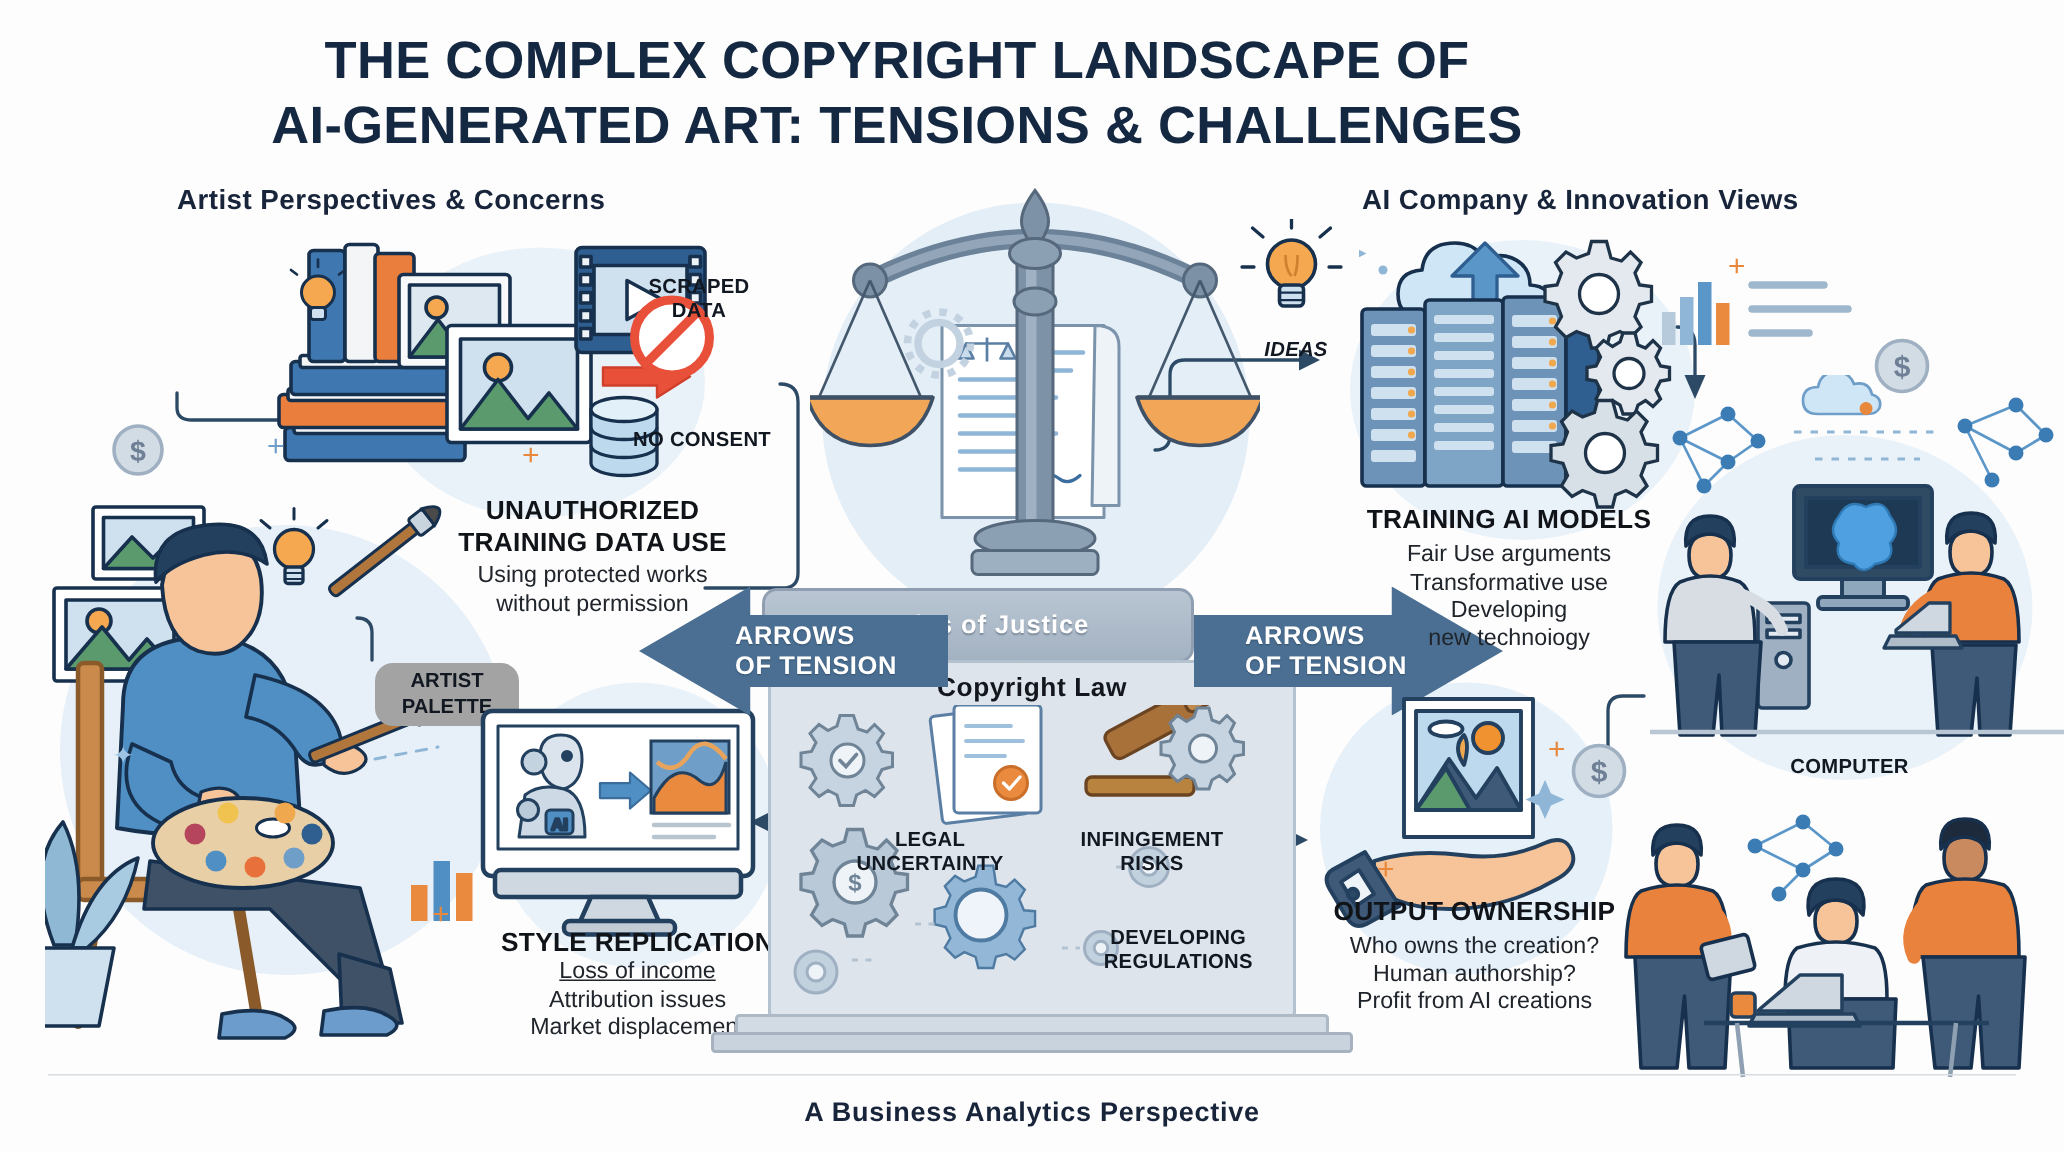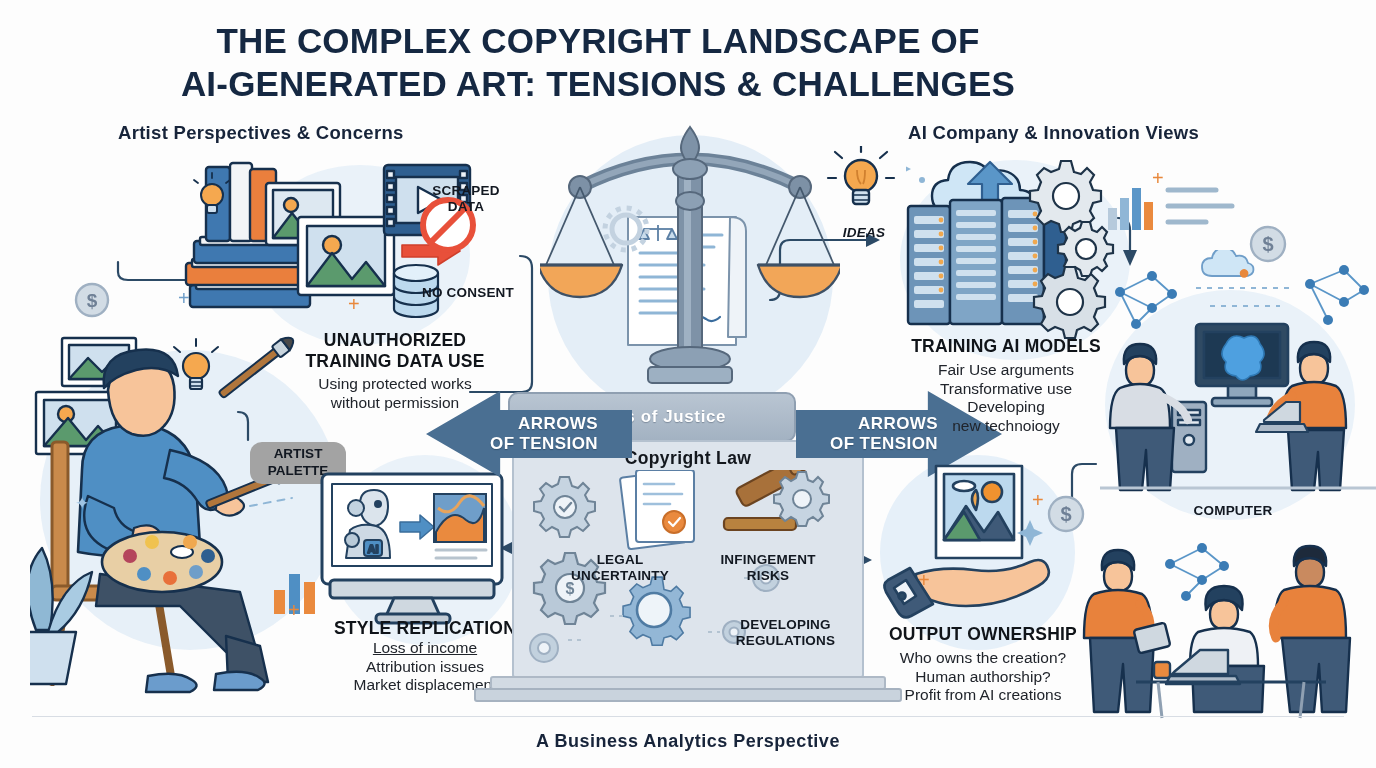--- a/index.html
+++ b/index.html
@@ -105,21 +105,21 @@
     left: -34px; top: 296px; width: 428px; height: 14px;
     background: #c9d3dd; border: 2px solid #a6b2c0; border-radius: 3px;
   }
 
   
   .tension {
     position: absolute; width: 206px; height: 86px;
     background: #4a6f92;
     display: flex; align-items: center; justify-content: center;
     color: #ffffff; font-size: 17px; font-weight: bold; line-height: 1.2;
-    text-align: right; letter-spacing: 0.4px;
+    text-align: left; letter-spacing: 0.4px;
     text-shadow: 0 1px 1px rgba(20,35,55,.4);
   }
   #tension-left {
     left: 426px; top: 391px;
     clip-path: polygon(0% 50%, 36% 0%, 36% 22%, 100% 22%, 100% 78%, 36% 78%, 36% 100%);
     padding-left: 30px;
   }
   #tension-right {
     left: 796px; top: 391px;
     clip-path: polygon(100% 50%, 64% 0%, 64% 22%, 0% 22%, 0% 78%, 64% 78%, 64% 100%);
@@ -801,21 +801,21 @@
       <text x="0" y="7" font-family="Liberation Sans, sans-serif" font-size="20" font-weight="bold" fill="#6f8096" text-anchor="middle">$</text>
     </g>
 
     <g fill="#8fb6d6">
       <path d="M150 58 l4 9 l9 4 l-9 4 l-4 9 l-4 -9 l-9 -4 l9 -4 z"></path>
     </g>
   </svg>
   <div class="plus" style="left:1032px; top:490px;">+</div>
   <div class="plus" style="left:918px; top:570px;">+</div>
 
-  <div class="blk" style="left:858px; top:624px; width:250px;text-align:center;">
+  <div class="blk" style="left:858px; top:597px; width:250px;text-align:center;">
     <div class="hd">OUTPUT OWNERSHIP</div>
     <div class="ln" style="margin-top:4px;">Who owns the creation?</div>
     <div class="ln">Human authorship?</div>
     <div class="ln">Profit from AI creations</div>
   </div>
 
   <svg class="art" style="left:1078px; top:520px;" width="298" height="200" viewBox="0 0 298 200">
 
     <g stroke="#5a96c8" stroke-width="1.8" fill="none">
       <path d="M92 44 L124 28 M92 44 L124 60 M108 76 L124 60 M124 28 L146 46 M124 60 L146 46"></path>

